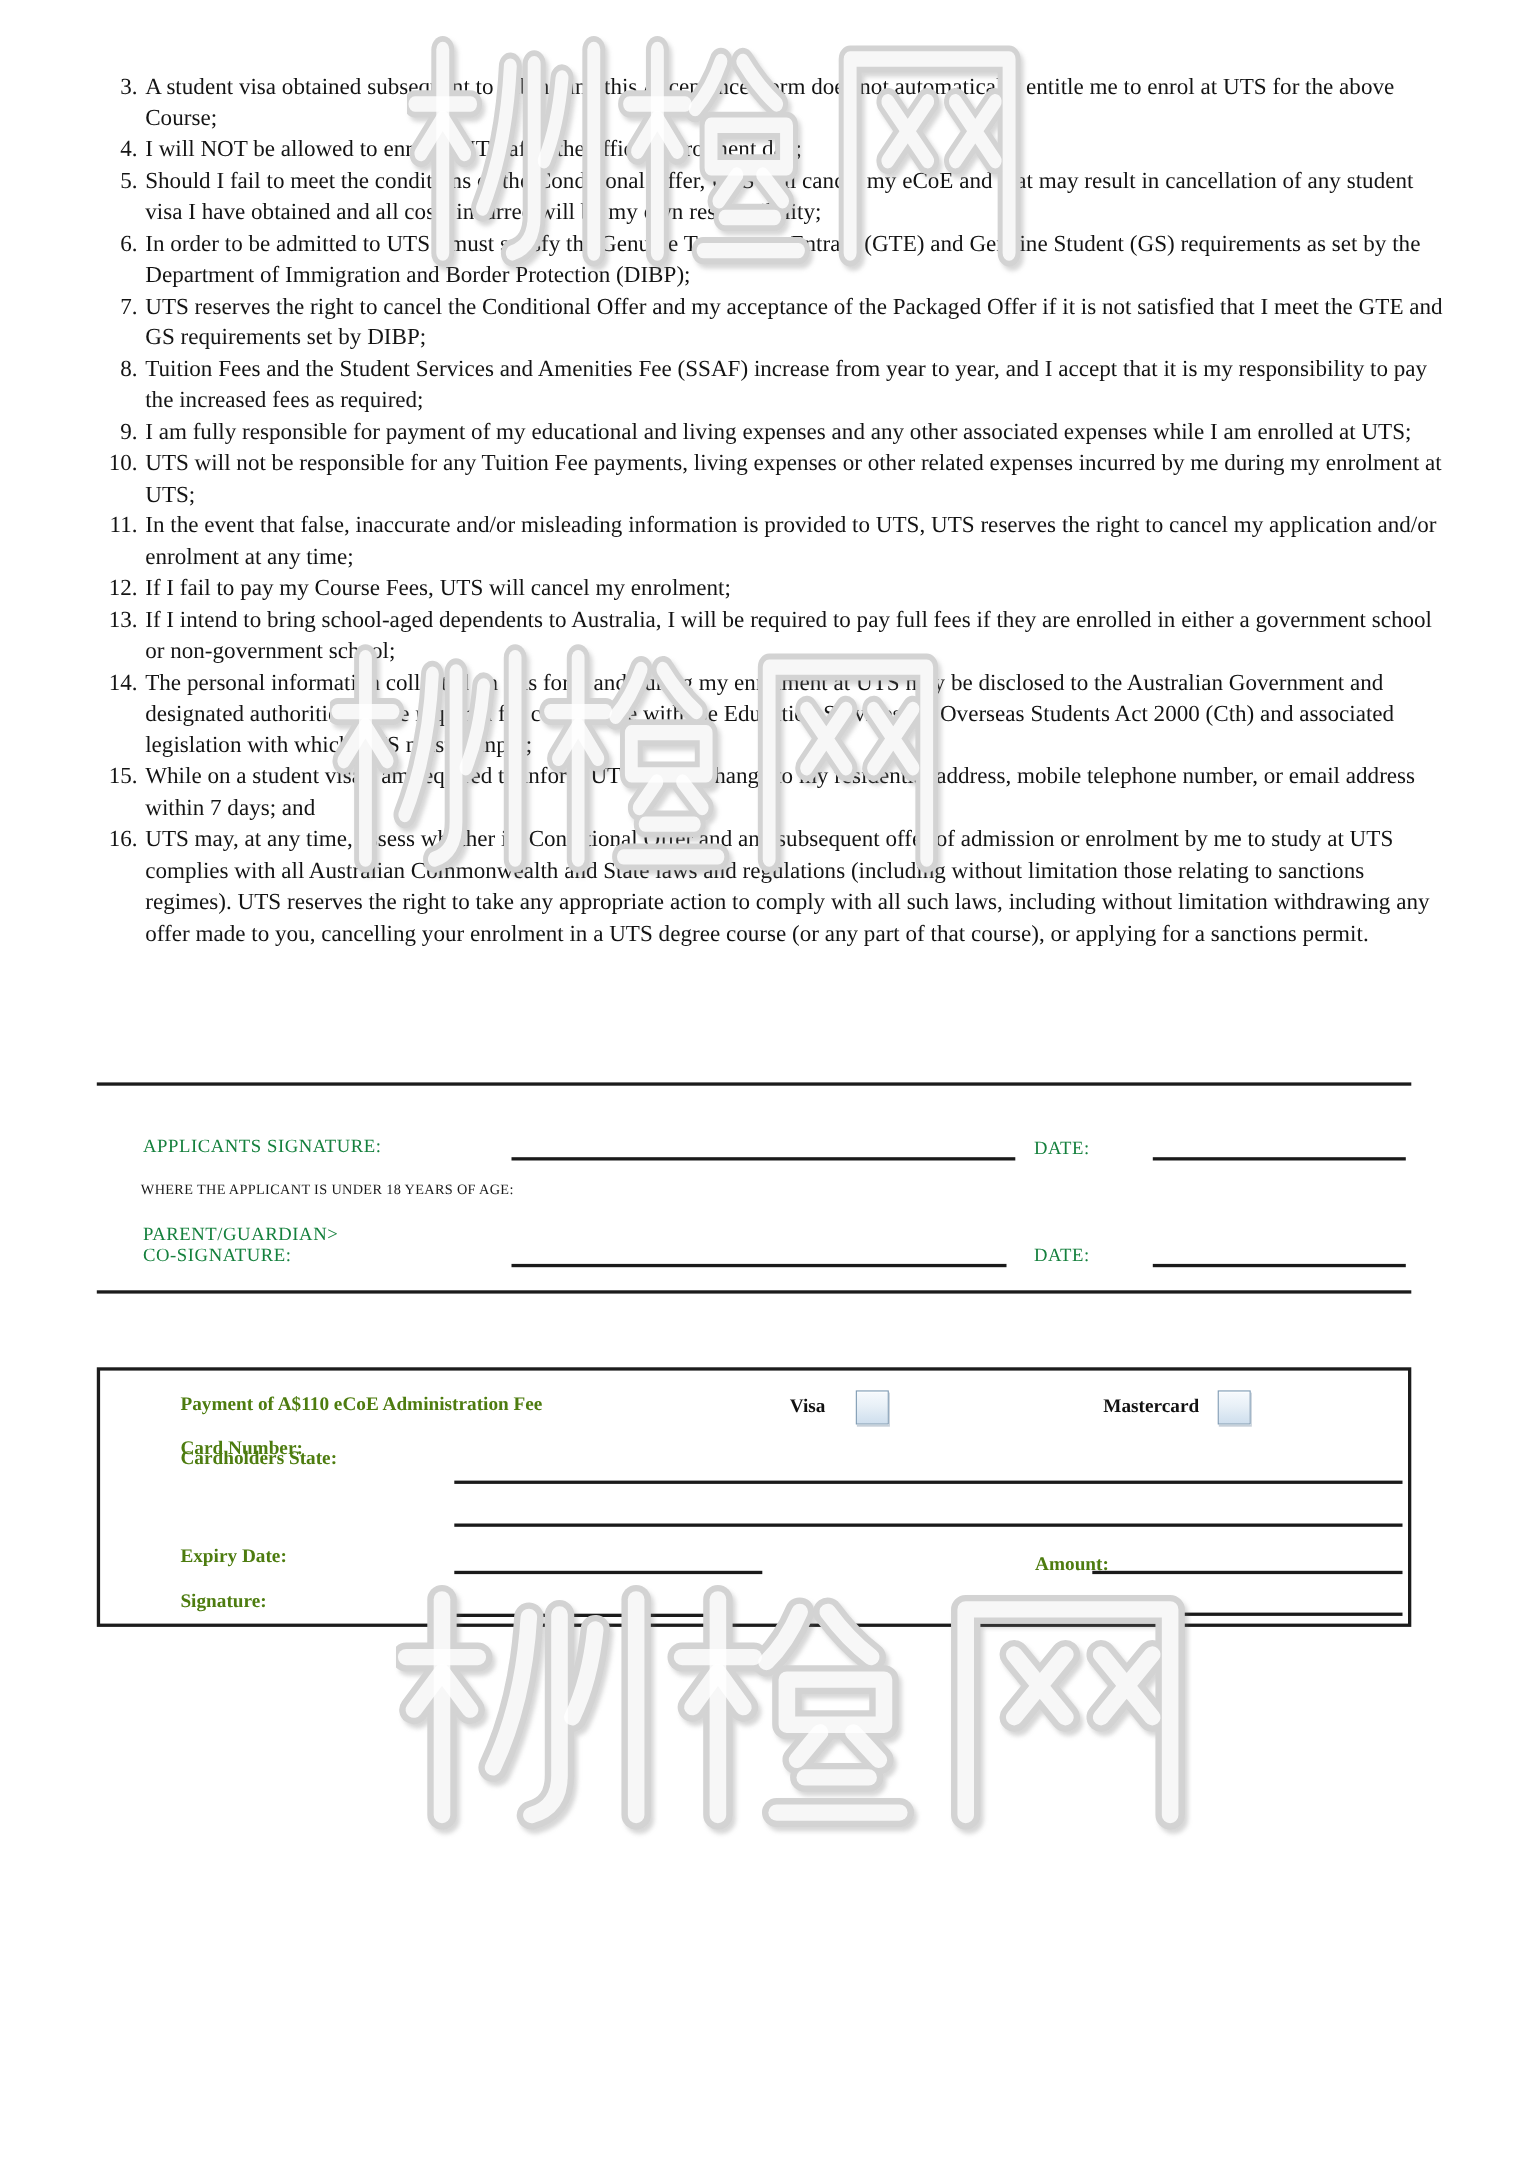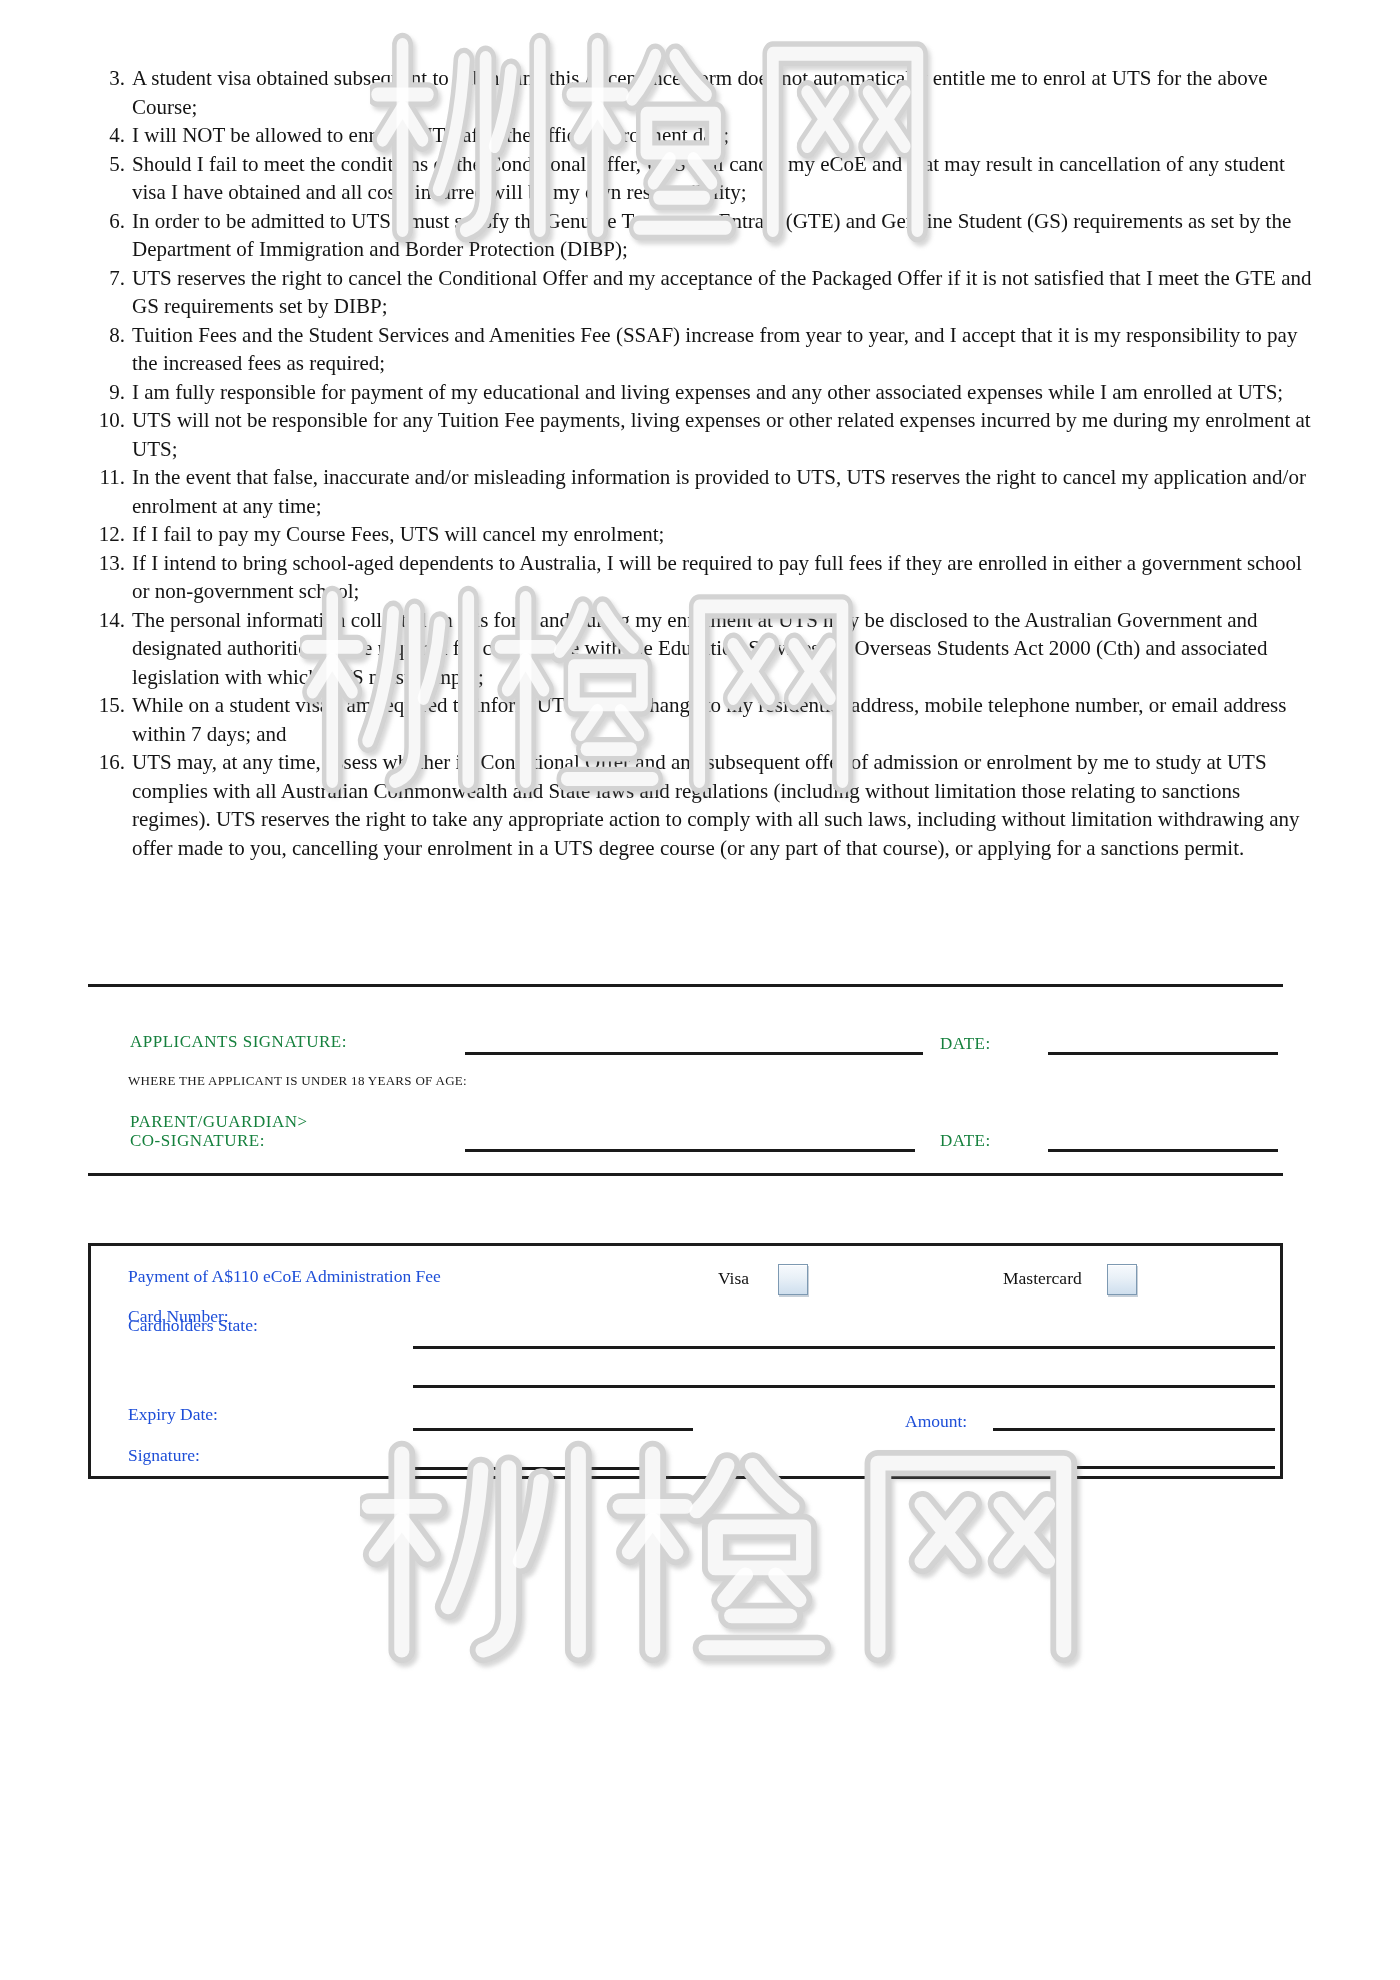--- a/index.html
+++ b/index.html
@@ -68,30 +68,32 @@
   .payment-box {
     position: absolute;
     left: 88px; top: 1243px;
     width: 1189px; height: 230px;
     border: 3px solid #1c1c1c;
     background: transparent;
   }
   .pay-label {
     position: absolute;
     font-size: 17.5px;
-    font-weight: normal;
-    color: #1d4ed8;
-    white-space: nowrap;
+    font-weight: bold;
+    color: #4d7c0f;
+    white-space: nowrap;
+    margin-left: 36px;
   }
   .pay-label.small { font-size: 15px; }
   .card-type-label {
     position: absolute;
     font-size: 17.5px;
     color: #111;
     white-space: nowrap;
+    font-weight: bold;
   }
   .checkbox {
     position: absolute;
     width: 28px; height: 29px;
     border: 1px solid #7d99b2;
     background: linear-gradient(180deg, #f7fafd 0%, #e8f0f7 45%, #cfdfee 100%);
     box-shadow: 1px 2px 0 rgba(130,150,170,0.45), inset 0 1px 0 #ffffff;
   }
   
   .watermark {

